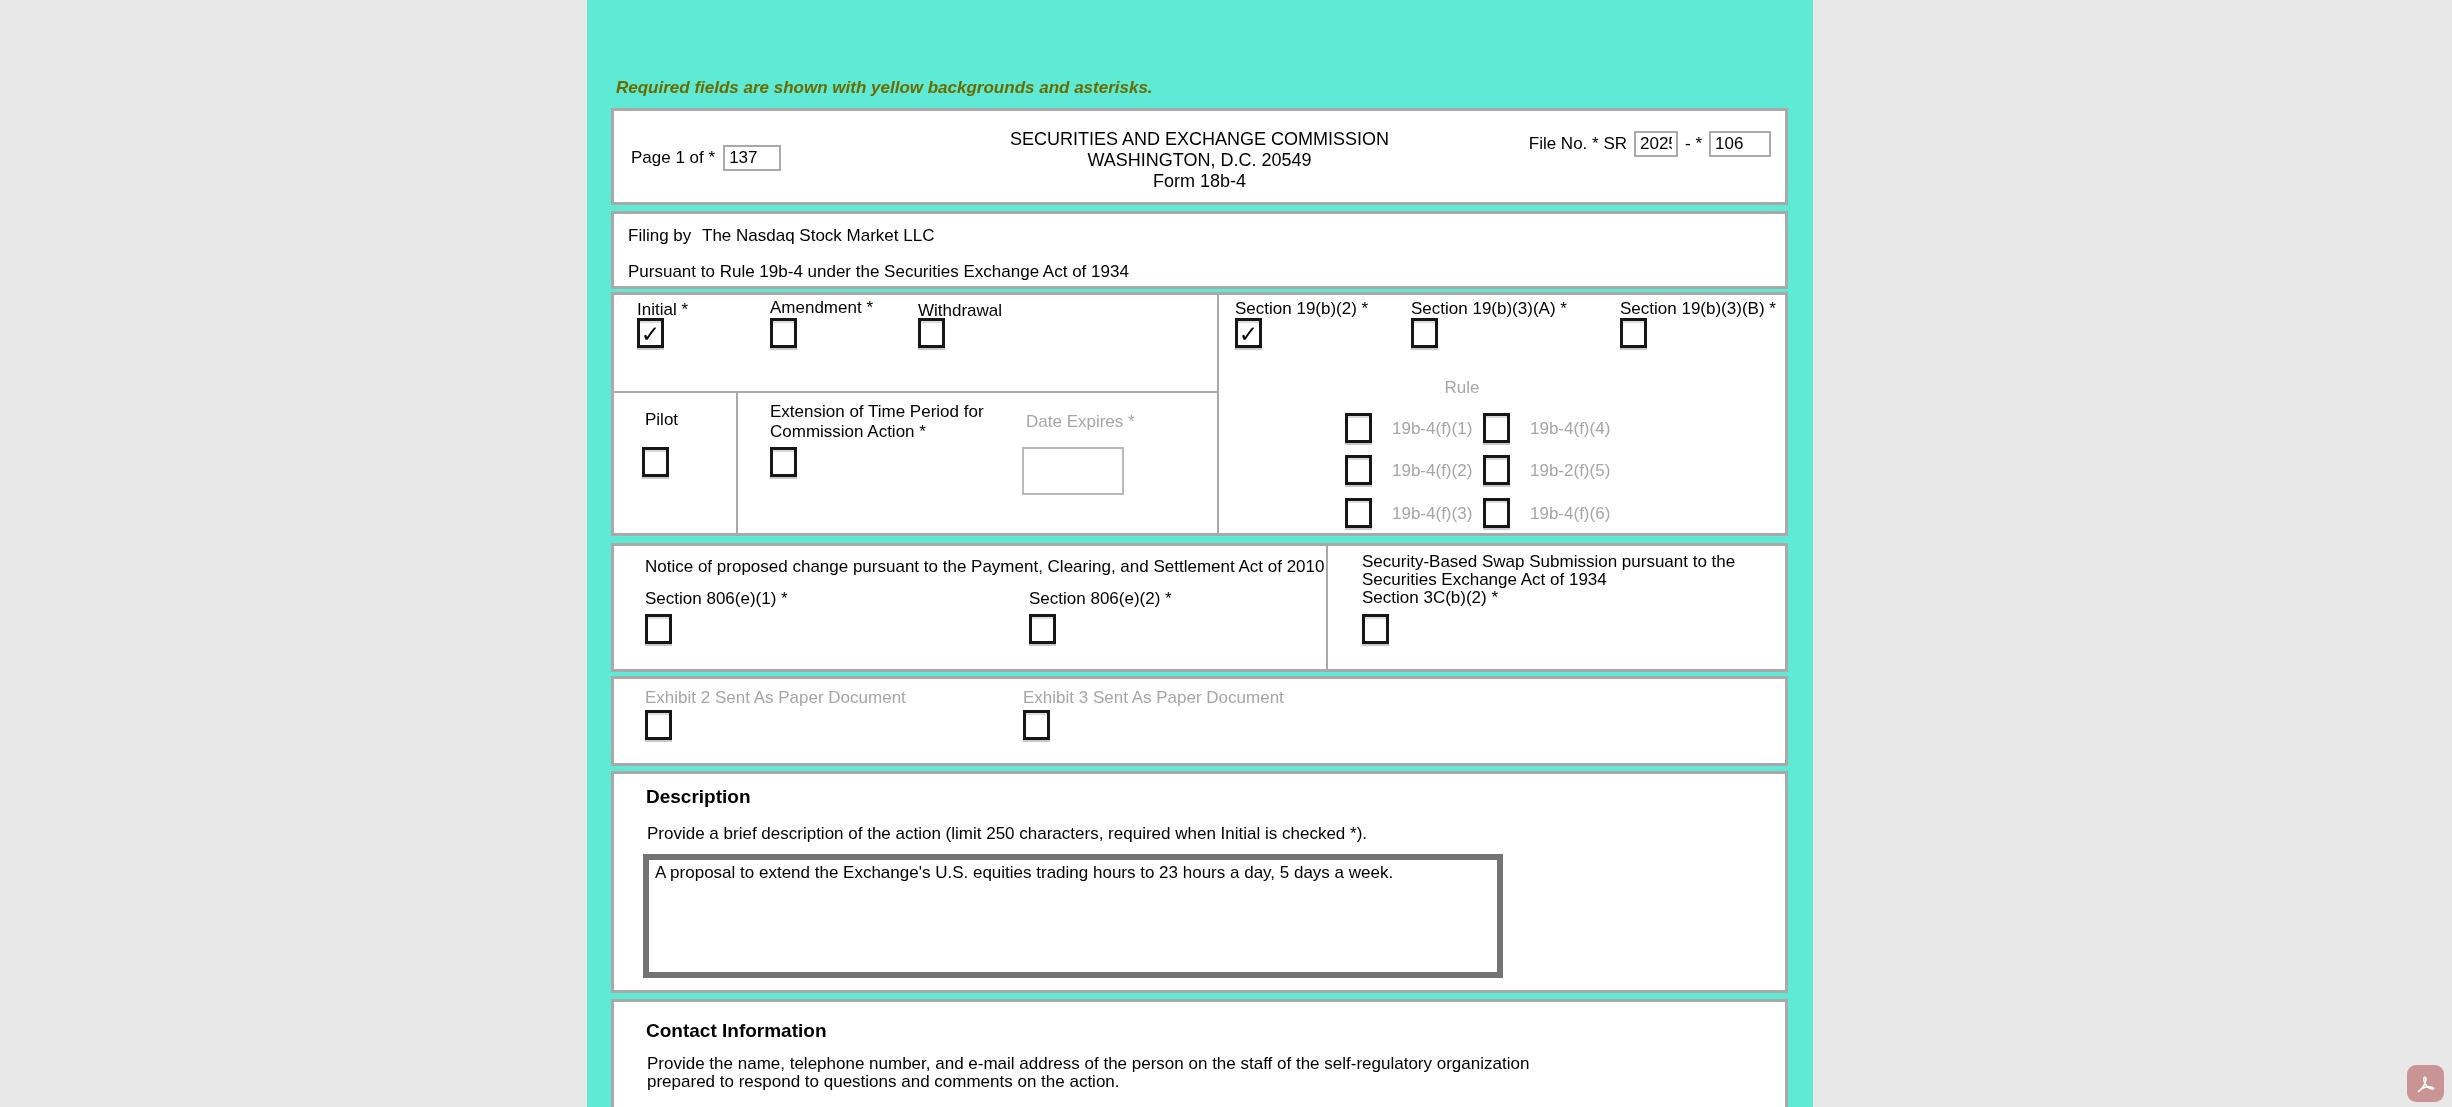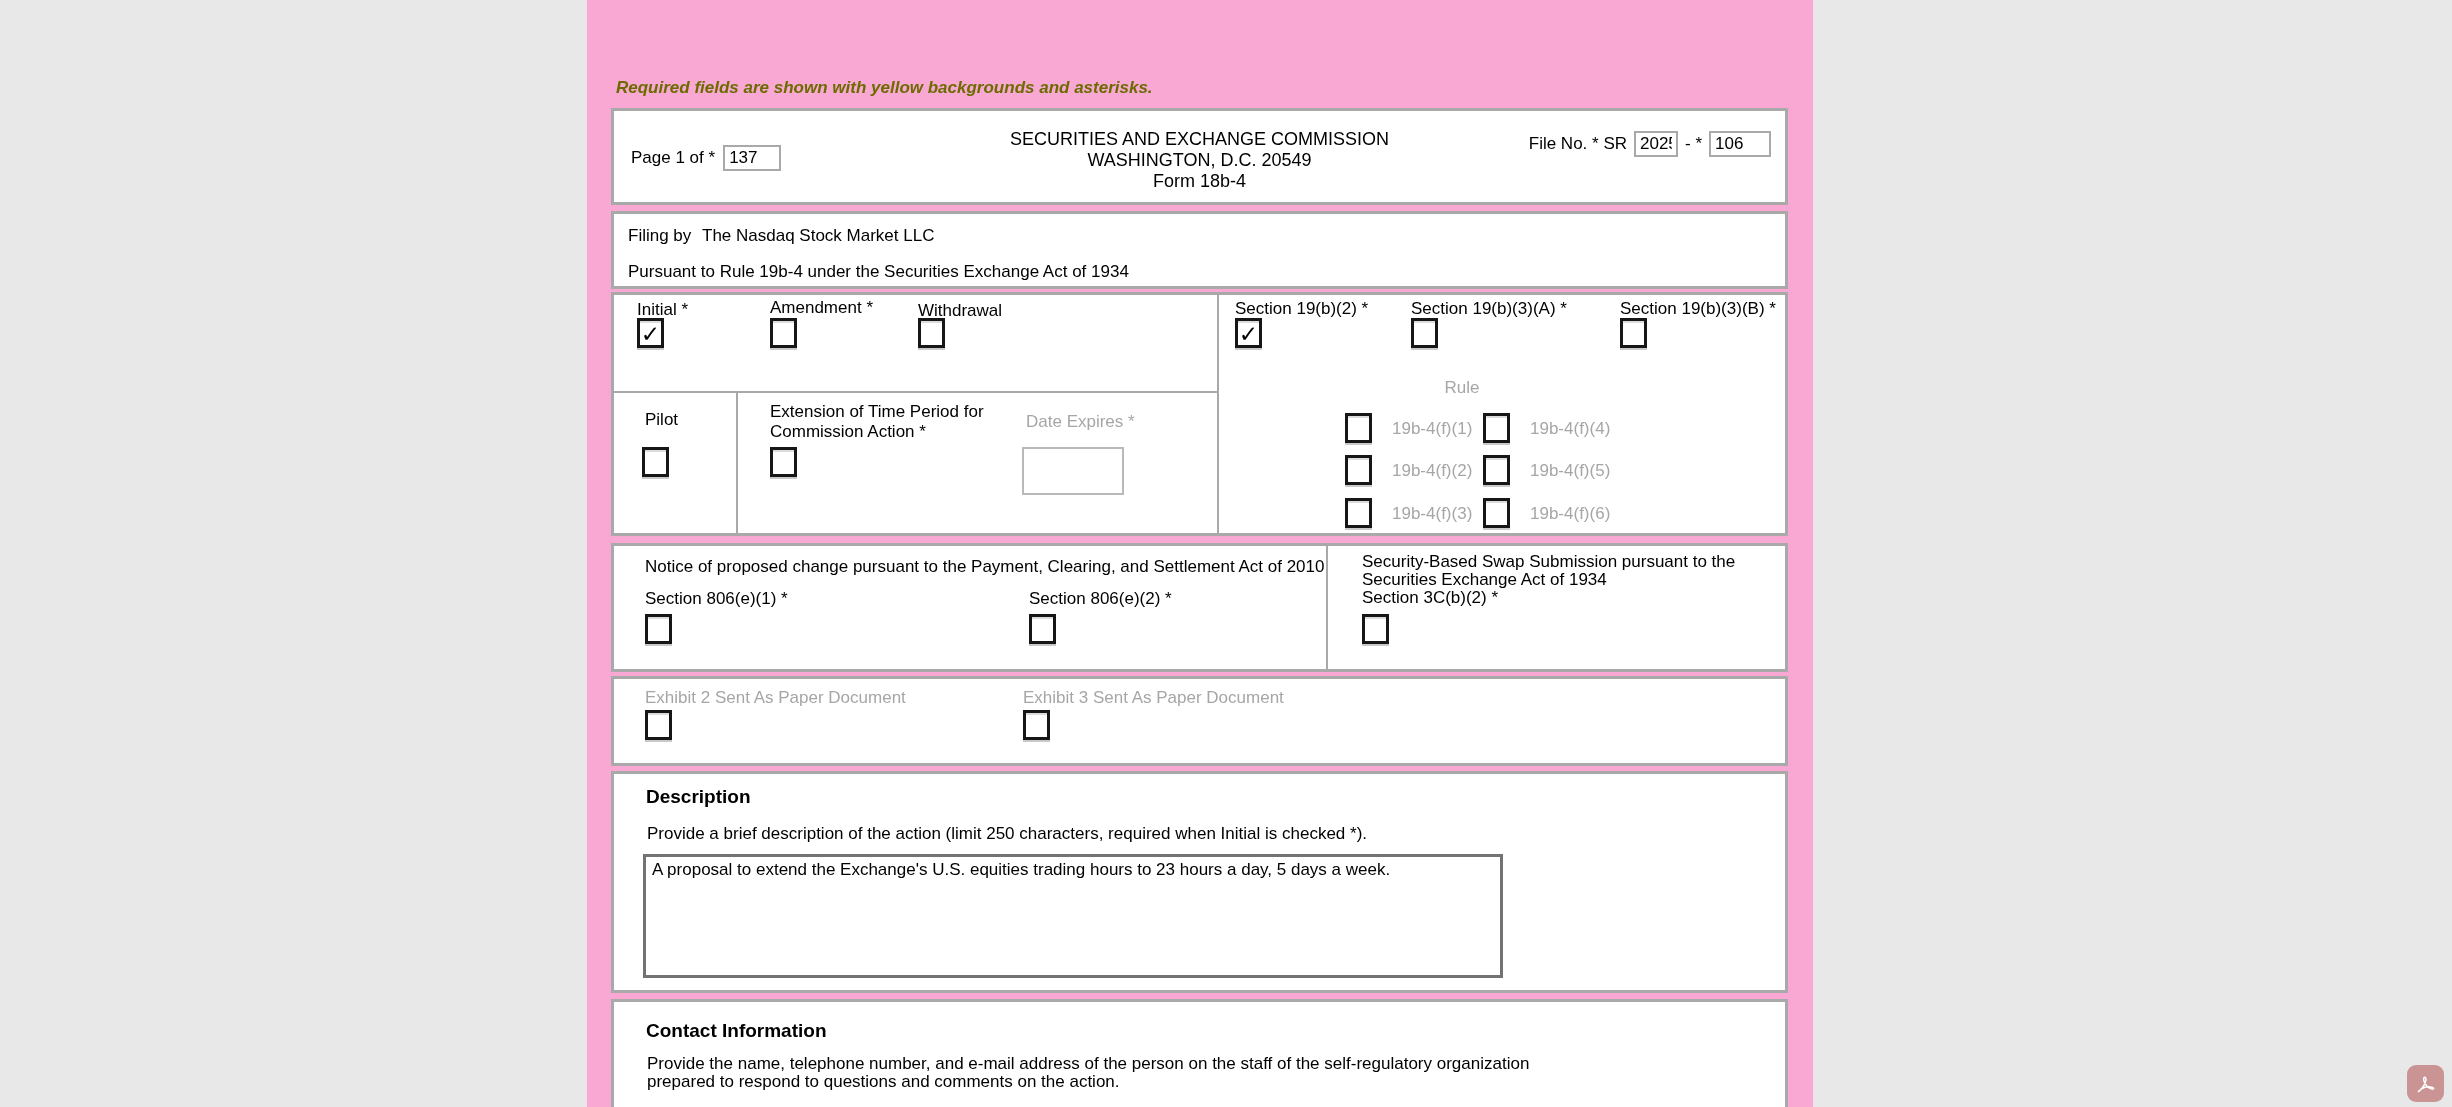--- a/index.html
+++ b/index.html
@@ -7,21 +7,21 @@
   body {
     width:2452px; height:1107px;
     background:#e8e8e8;
     font-family:"Liberation Sans","DejaVu Sans",sans-serif;
     font-size:17px; color:#000;
     position:relative; overflow:hidden;
   }
   .page {
     position:absolute; left:587px; top:0;
     width:1226px; height:1107px;
-    background:#f9a8d4;
+    background:#5eead4;
   }
   .note {
     position:absolute; left:29px; top:78px;
     color:#6b6b00; font-weight:bold; font-style:italic; font-size:17px;
     white-space:nowrap;
   }
   .box {
     position:absolute; left:24px; width:1177px;
     border:3px solid #a9a9a9; background:#fff;
   }
@@ -60,21 +60,21 @@
 
   
   .filing-line1 { position:absolute; left:14px; top:12px; }
   .filing-value { position:absolute; left:88px; top:12px; }
   .filing-line2 { position:absolute; left:14px; top:48px; }
 
   
   .sec-heading { position:absolute; font-size:19px; font-weight:bold; white-space:nowrap; }
   .desc-area {
     position:absolute; left:29px; top:80px; width:860px; height:124px;
-    border:3px solid #737373; resize:none; outline:none;
+    border:6px solid #737373; resize:none; outline:none;
     font-family:inherit; font-size:17px; padding:3px 6px; line-height:20px;
   }
 
   .pdf-badge {
     position:absolute; right:8px; bottom:5px;
     width:37px; height:37px; border-radius:9px;
     background:#cb9494;
     display:flex; align-items:center; justify-content:center;
   }
 </style>
@@ -133,21 +133,21 @@
     <span class="lbl gray" style="left:848px;top:83px;transform:translateX(-50%)">Rule</span>
 
     <div class="cb" style="left:731px;top:118px"></div>
     <span class="lbl gray" style="left:778px;top:124px">19b-4(f)(1)</span>
     <div class="cb" style="left:869px;top:118px"></div>
     <span class="lbl gray" style="left:916px;top:124px">19b-4(f)(4)</span>
 
     <div class="cb" style="left:731px;top:160px"></div>
     <span class="lbl gray" style="left:778px;top:166px">19b-4(f)(2)</span>
     <div class="cb" style="left:869px;top:160px"></div>
-    <span class="lbl gray" style="left:916px;top:166px">19b-4(f)(5)</span>
+    <span class="lbl gray" style="left:916px;top:166px">19b-2(f)(5)</span>
 
     <div class="cb" style="left:731px;top:203px"></div>
     <span class="lbl gray" style="left:778px;top:209px">19b-4(f)(3)</span>
     <div class="cb" style="left:869px;top:203px"></div>
     <span class="lbl gray" style="left:916px;top:209px">19b-4(f)(6)</span>
 
     <span class="lbl" style="left:31px;top:115px">Pilot</span>
     <div class="cb" style="left:28px;top:152px"></div>
 
     <span class="lbl" style="left:156px;top:107px;width:250px;white-space:normal;line-height:20px">Extension of Time Period for Commission Action *</span>

